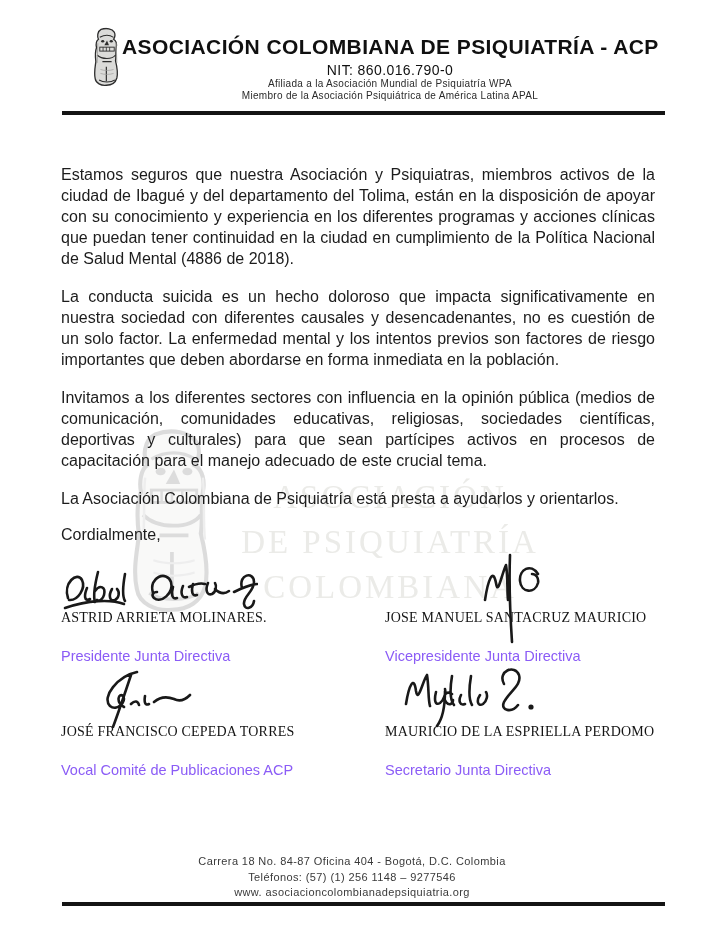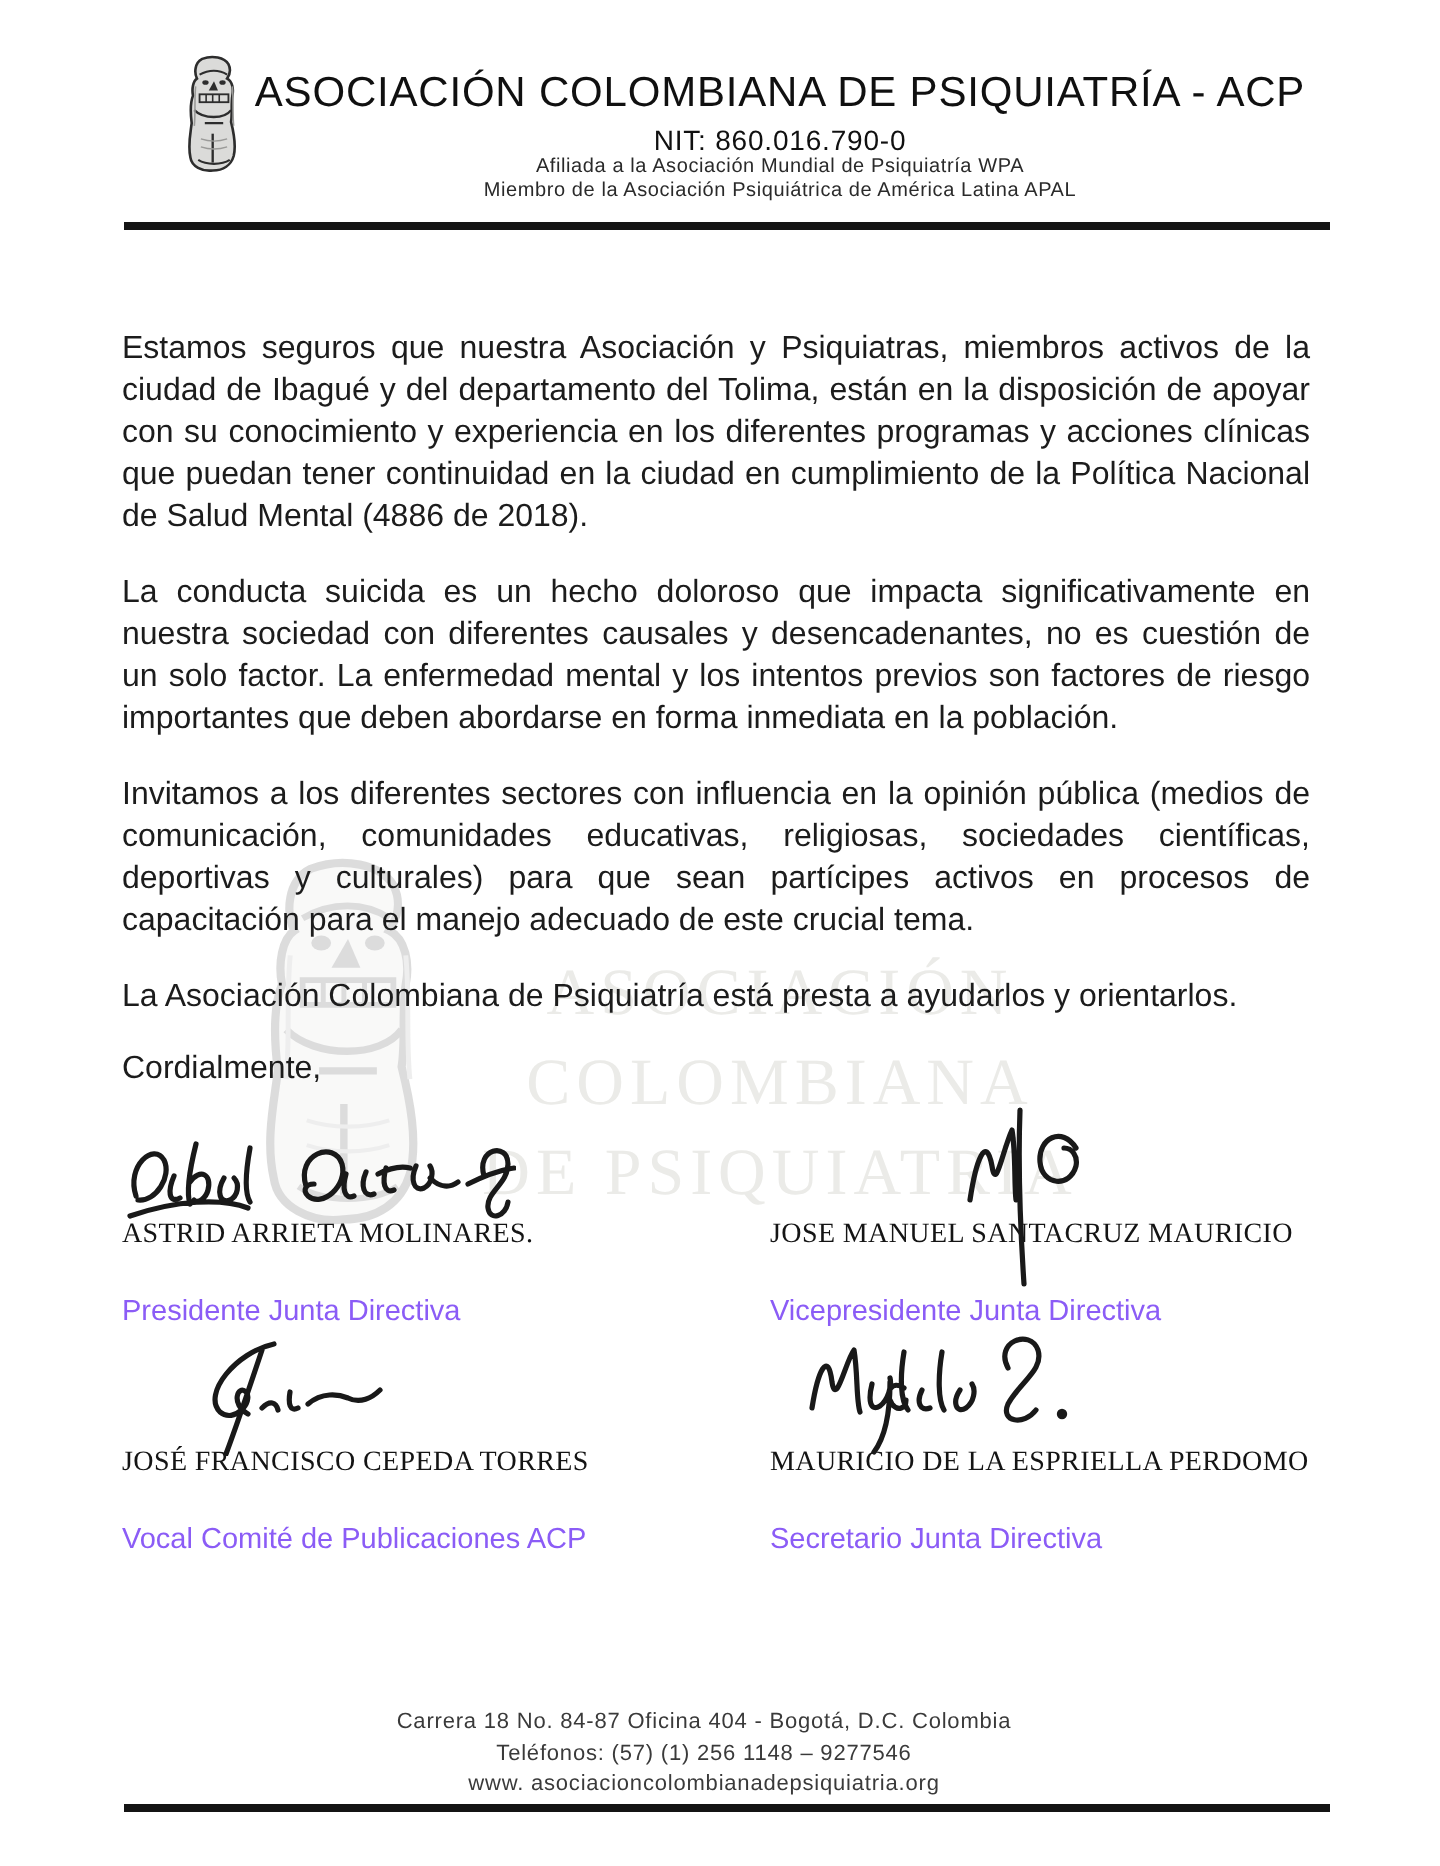--- a/index.html
+++ b/index.html
@@ -7,21 +7,21 @@
     position:relative;
     width:720px;height:933px;
     background:#ffffff;
     font-family:"Liberation Sans",sans-serif;
     color:#1c1c1c;
     overflow:hidden;
   }
   
   .logo{position:absolute;left:86px;top:13px;width:42px;height:88px;}
   .header-text{position:absolute;left:122px;top:34px;width:536px;text-align:center;color:#101010;}
-  .doc-title{font-size:21px;font-weight:normal;letter-spacing:.4px;line-height:25px;white-space:nowrap;}
+  .doc-title{font-size:21px;font-weight:bold;letter-spacing:.4px;line-height:25px;white-space:nowrap;}
   .doc-nit{font-size:14px;margin-top:3px;letter-spacing:.4px;}
   .doc-aff{font-size:10px;line-height:11.5px;letter-spacing:.3px;color:#2a2a2a;}
   .doc-aff.first{margin-top:0;}
   .rule{position:absolute;left:62px;width:603px;background:#141414;}
   .rule-top{top:111px;height:4px;}
   .rule-bottom{top:902px;height:3.5px;}
   
   .wm-statue{position:absolute;left:108px;top:420px;width:132px;height:202px;opacity:.16;z-index:0;}
   .wm-text{
     position:absolute;left:160px;top:451px;width:460px;z-index:0;
@@ -67,22 +67,22 @@
   </symbol>
 </svg>
 
 <div class="page">
 
   <svg class="wm-statue" viewBox="0 0 64 90">
       <use href="#statue-sym"></use>
     </svg>
   <div class="wm-text" style="color:#ebebe8;margin-top:24px;">
     <div>ASOCIACIÓN</div>
+    <div>DE PSIQUIATRÍA</div>
     <div>COLOMBIANA</div>
-    <div>DE PSIQUIATRÍA</div>
   </div>
 
   <svg class="logo" viewBox="0 0 64 90">
       <use href="#statue-sym"></use>
     </svg>
   <div class="header-text">
     <div class="doc-title">ASOCIACIÓN COLOMBIANA DE PSIQUIATRÍA - ACP</div>
     <div class="doc-nit">NIT: 860.016.790-0</div>
     <div class="doc-aff first">Afiliada a la Asociación Mundial de Psiquiatría WPA</div>
     <div class="doc-aff">Miembro de la Asociación Psiquiátrica de América Latina APAL</div>

